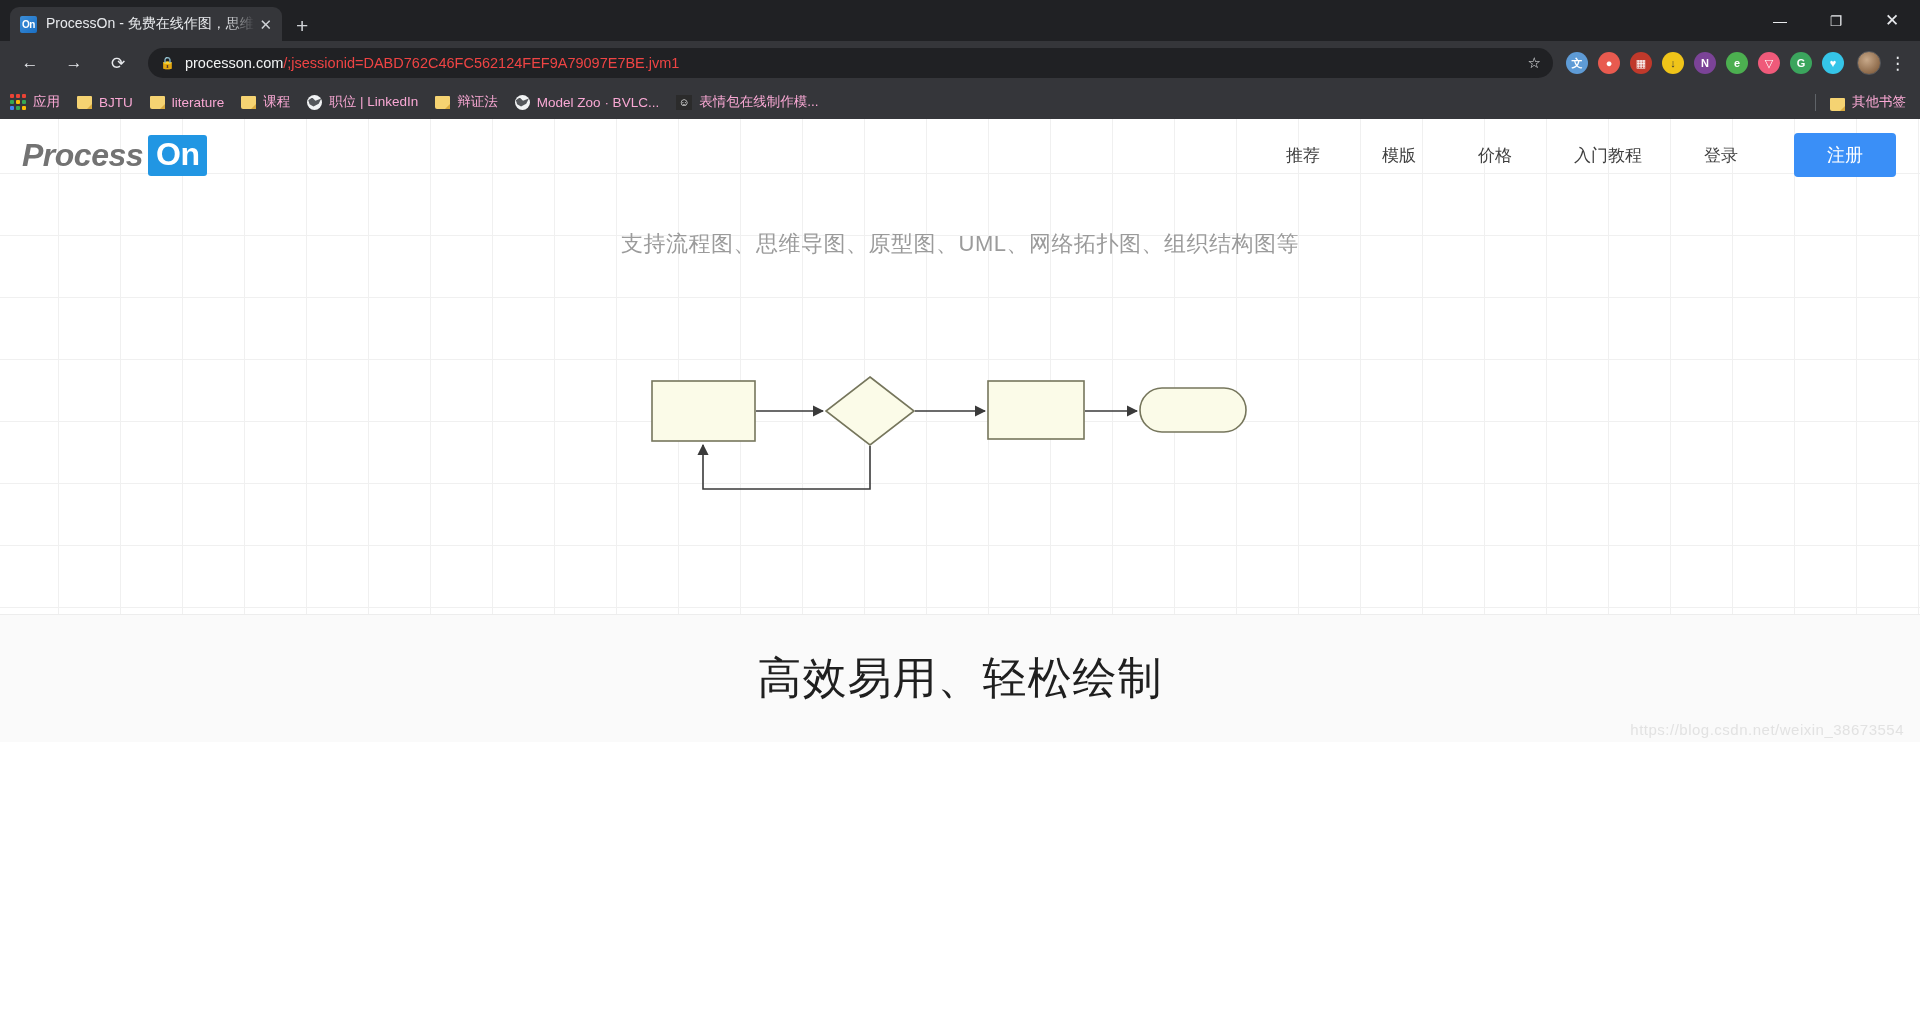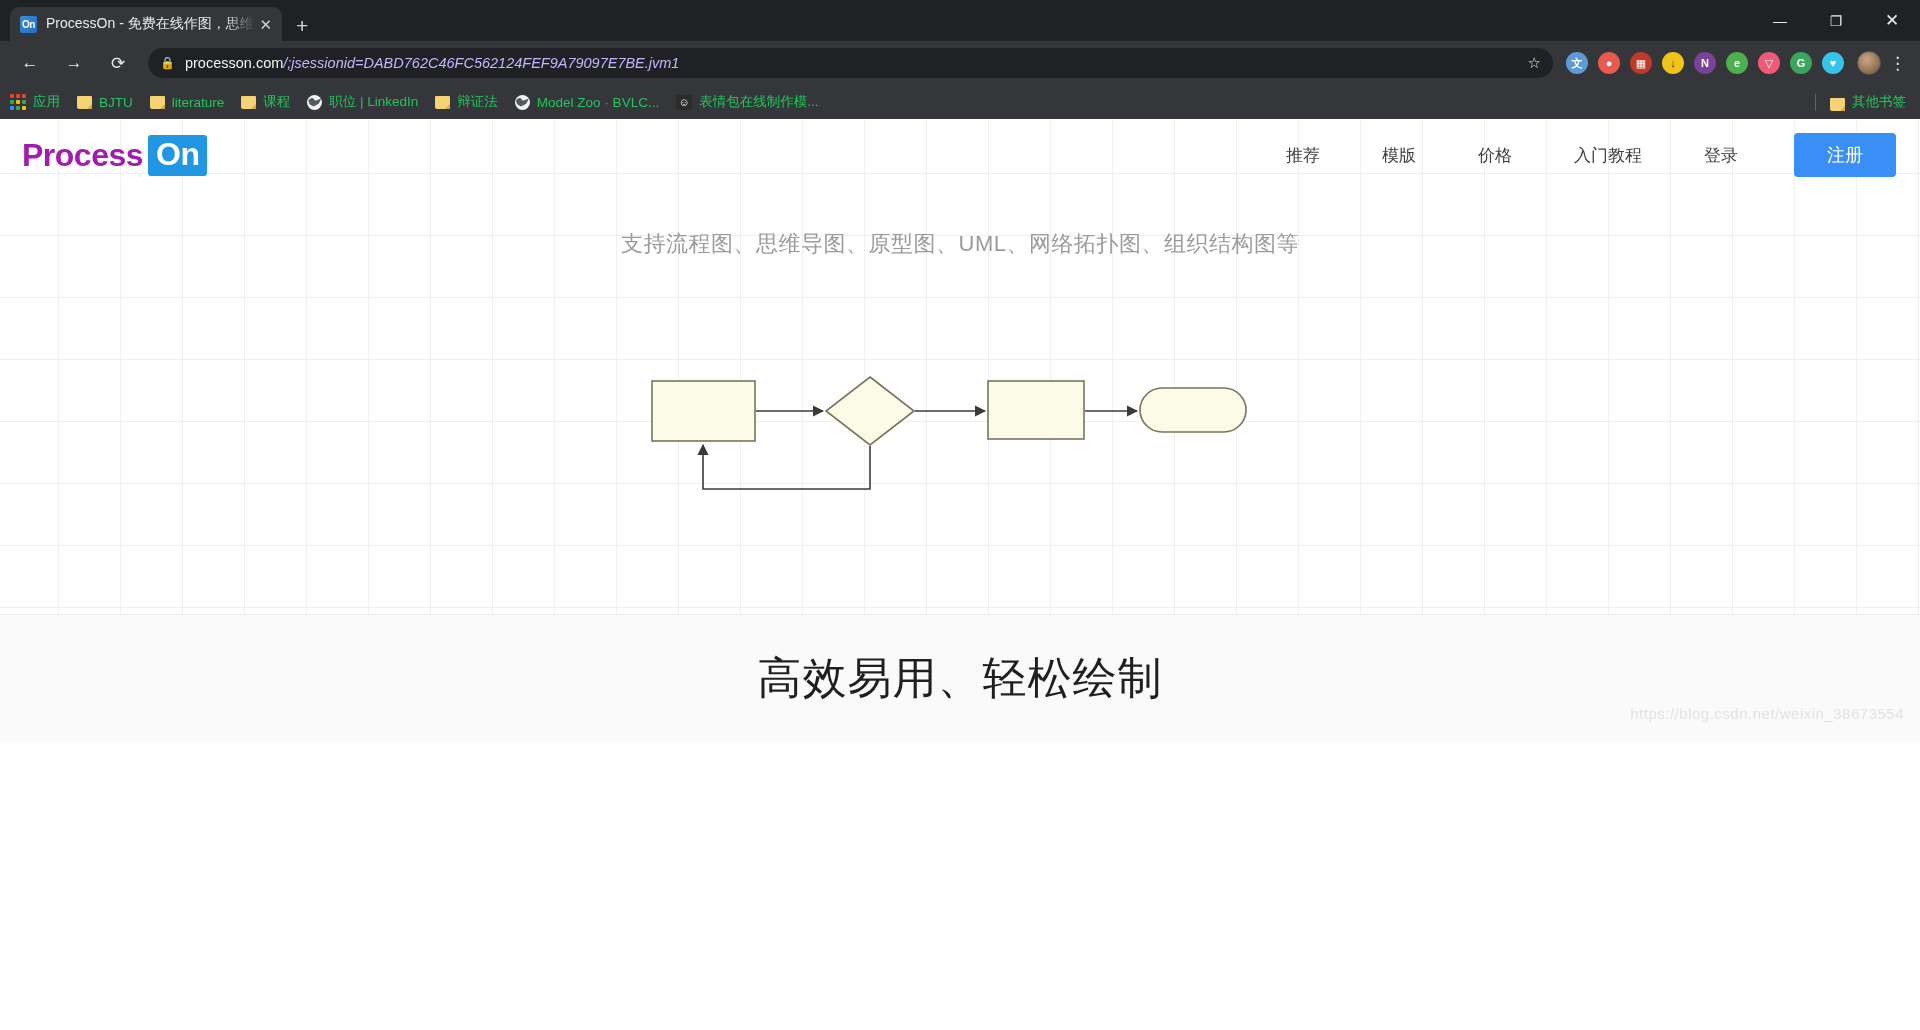--- a/index.html
+++ b/index.html
@@ -55,41 +55,41 @@
     color: #e8eaed; font-size: 17px; flex: 0 0 auto; margin: 0 5px;
   }
   .omnibox {
     flex: 1; height: 30px; background: #202124; border-radius: 15px;
     display: flex; align-items: center; padding: 0 12px; margin: 0 8px;
     min-width: 0;
   }
   .lock-ic { margin-right: 10px; color: #d6d8db; font-size: 12px; }
   .url { font-size: 14.5px; white-space: nowrap; overflow: hidden; flex: 1; }
   .url .host { color: #f1f3f4; }
-  .url .path { color: #c4b5fd; font-style: italic; }
+  .url .path { color: #ef4444; }
   .star-ic { color: #e8eaed; font-size: 15px; margin-left: 8px; }
   .ext-row { display: flex; align-items: center; }
   .ext {
     width: 22px; height: 22px; border-radius: 50%; margin: 0 5px;
     display: flex; align-items: center; justify-content: center;
     font-size: 11px; color: #fff; font-weight: bold;
   }
   .avatar {
     width: 24px; height: 24px; border-radius: 50%; margin: 0 6px 0 8px;
     background: radial-gradient(circle at 40% 35%, #c8a98a, #8d6a4a 70%, #5c4430);
     border: 1px solid #55575b;
   }
   .menu-dots { color: #e8eaed; font-size: 17px; margin: 0 6px 0 2px; letter-spacing: 0; }
 
   .bookmarks {
     height: 34px; background: #35363a; display: flex; align-items: center;
     padding: 0 10px; position: relative;
   }
   .bm { display: flex; align-items: center; margin-right: 17px; }
-  .bm-label { color: #22c55e; font-size: 13.5px; margin-left: 7px; white-space: nowrap; }
+  .bm-label { color: #f9a8d4; font-size: 13.5px; margin-left: 7px; white-space: nowrap; }
   .apps-grid {
     width: 16px; height: 16px; display: grid; grid-template-columns: repeat(3,4px);
     grid-template-rows: repeat(3,4px); gap: 2px;
   }
   .apps-grid i { display: block; width: 4px; height: 4px; border-radius: 1px; }
   .folder {
     width: 15px; height: 13px; background: #f5d372; border-radius: 1px 1px 2px 2px;
     position: relative;
   }
   .folder::after {
@@ -125,21 +125,21 @@
       linear-gradient(to right, #f0f0f0 1px, transparent 1px),
       linear-gradient(to bottom, #f0f0f0 1px, transparent 1px);
     background-size: 62px 62px;
     background-position: -4px -8px;
   }
   .page-header {
     position: relative; height: 72px; display: flex; align-items: center;
     padding: 0 24px 0 22px;
   }
   .logo { display: flex; align-items: center; font-size: 32px; font-weight: bold; }
-  .logo-process { color: #a21caf; letter-spacing: -.5px; }
+  .logo-process { color: #737373; letter-spacing: -.5px; font-style: italic; }
   .logo-on {
     background: #2196e3; color: #fff; border-radius: 3px;
     padding: 1px 8px 3px 8px; margin-left: 5px; letter-spacing: -.5px;
   }
   .nav { margin-left: auto; display: flex; align-items: center; gap: 10px; }
   .nav-item {
     color: #3f3f3f; font-size: 17px; margin-left: 52px; white-space: nowrap;
   }
   .nav-btn {
     margin-left: 46px; background: #3a8ff7; color: #fff; font-size: 18px;
@@ -157,21 +157,21 @@
 
   .diagram-wrap { position: relative; margin-top: 96px; display: flex; justify-content: center; }
 
   .band {
     position: absolute; left: 0; right: 0; bottom: 0; height: 128px;
     background: #fafafa; border-top: 1px solid #ededed;
     display: flex; align-items: center; justify-content: center;
   }
   .band-title { font-size: 44px; color: #1f1f1f; letter-spacing: 1px; }
   .watermark {
-    position: absolute; right: 16px; bottom: 20px; color: #e2e2e2; font-size: 15px;
+    position: absolute; right: 16px; bottom: 4px; color: #e2e2e2; font-size: 15px;
     letter-spacing: .5px;
   }
 </style>
 </head>
 <body>
 
 <div class="browser">
 
   <div class="tabstrip">
     <div class="tab">

